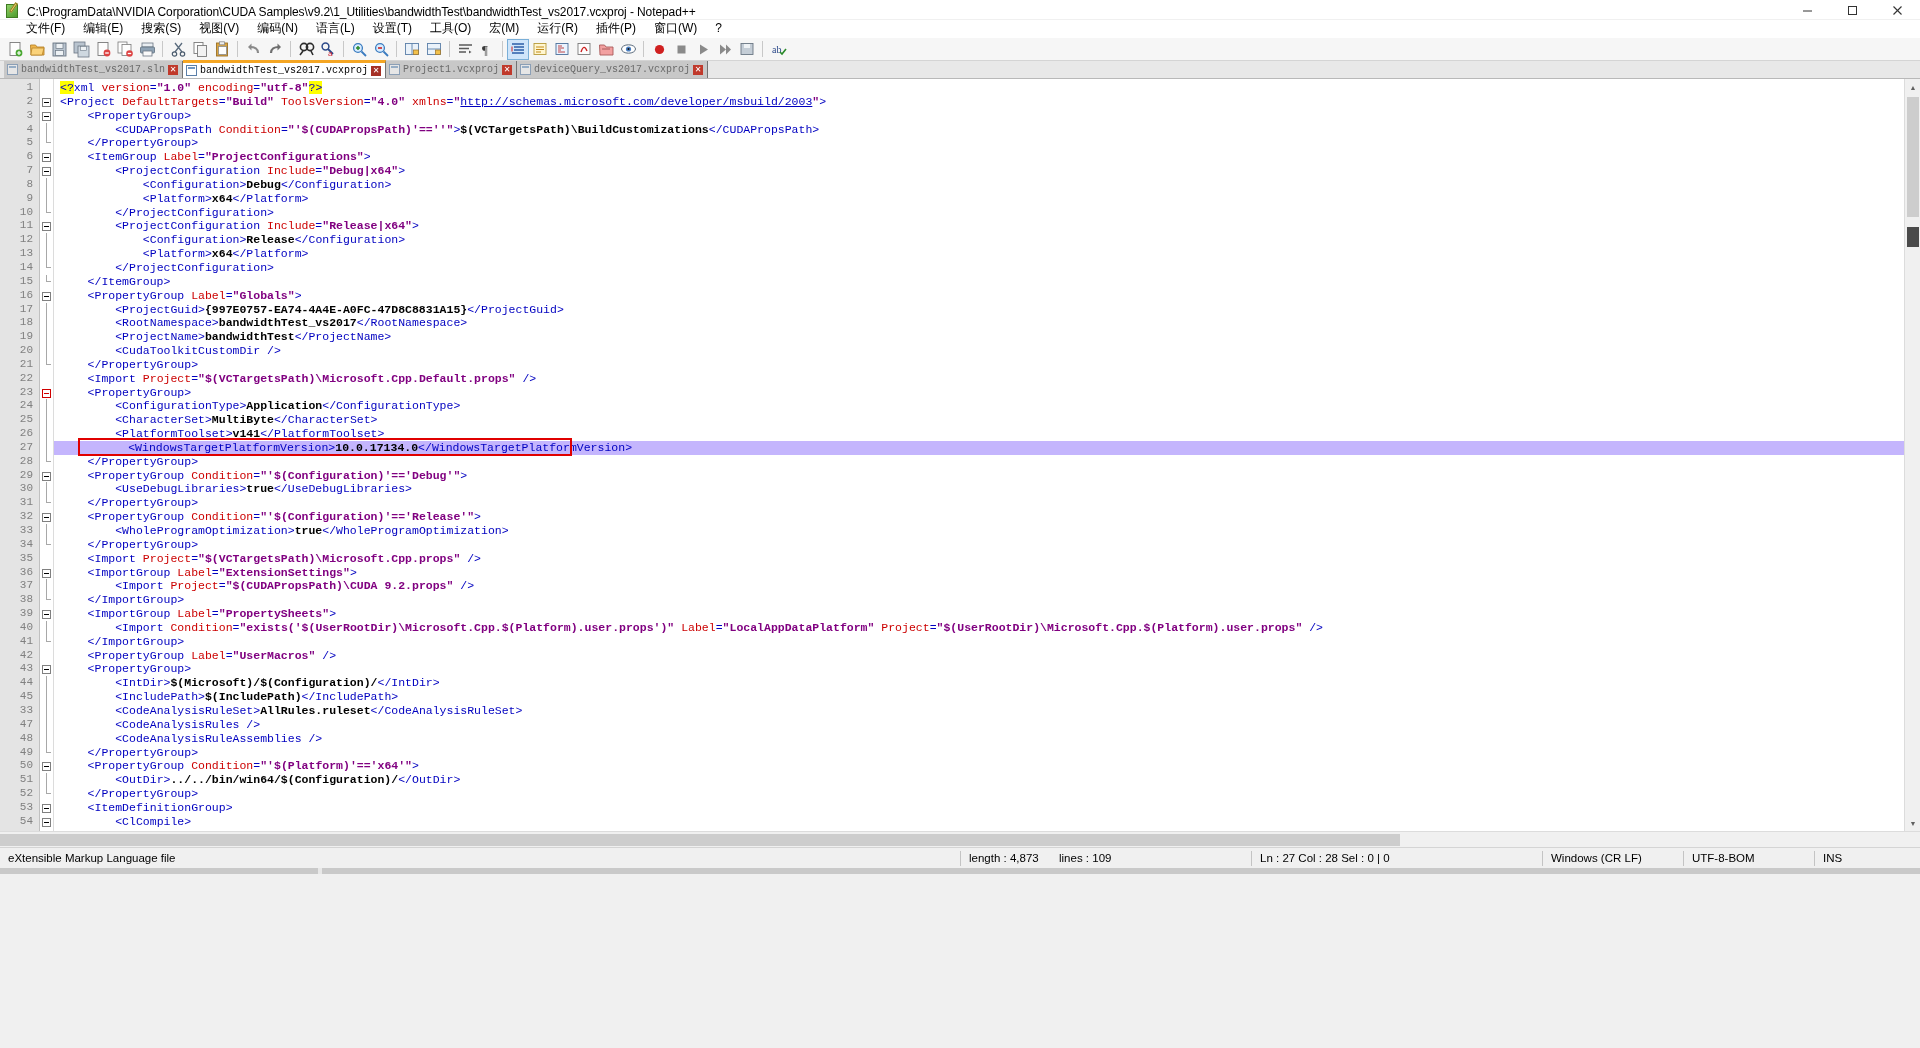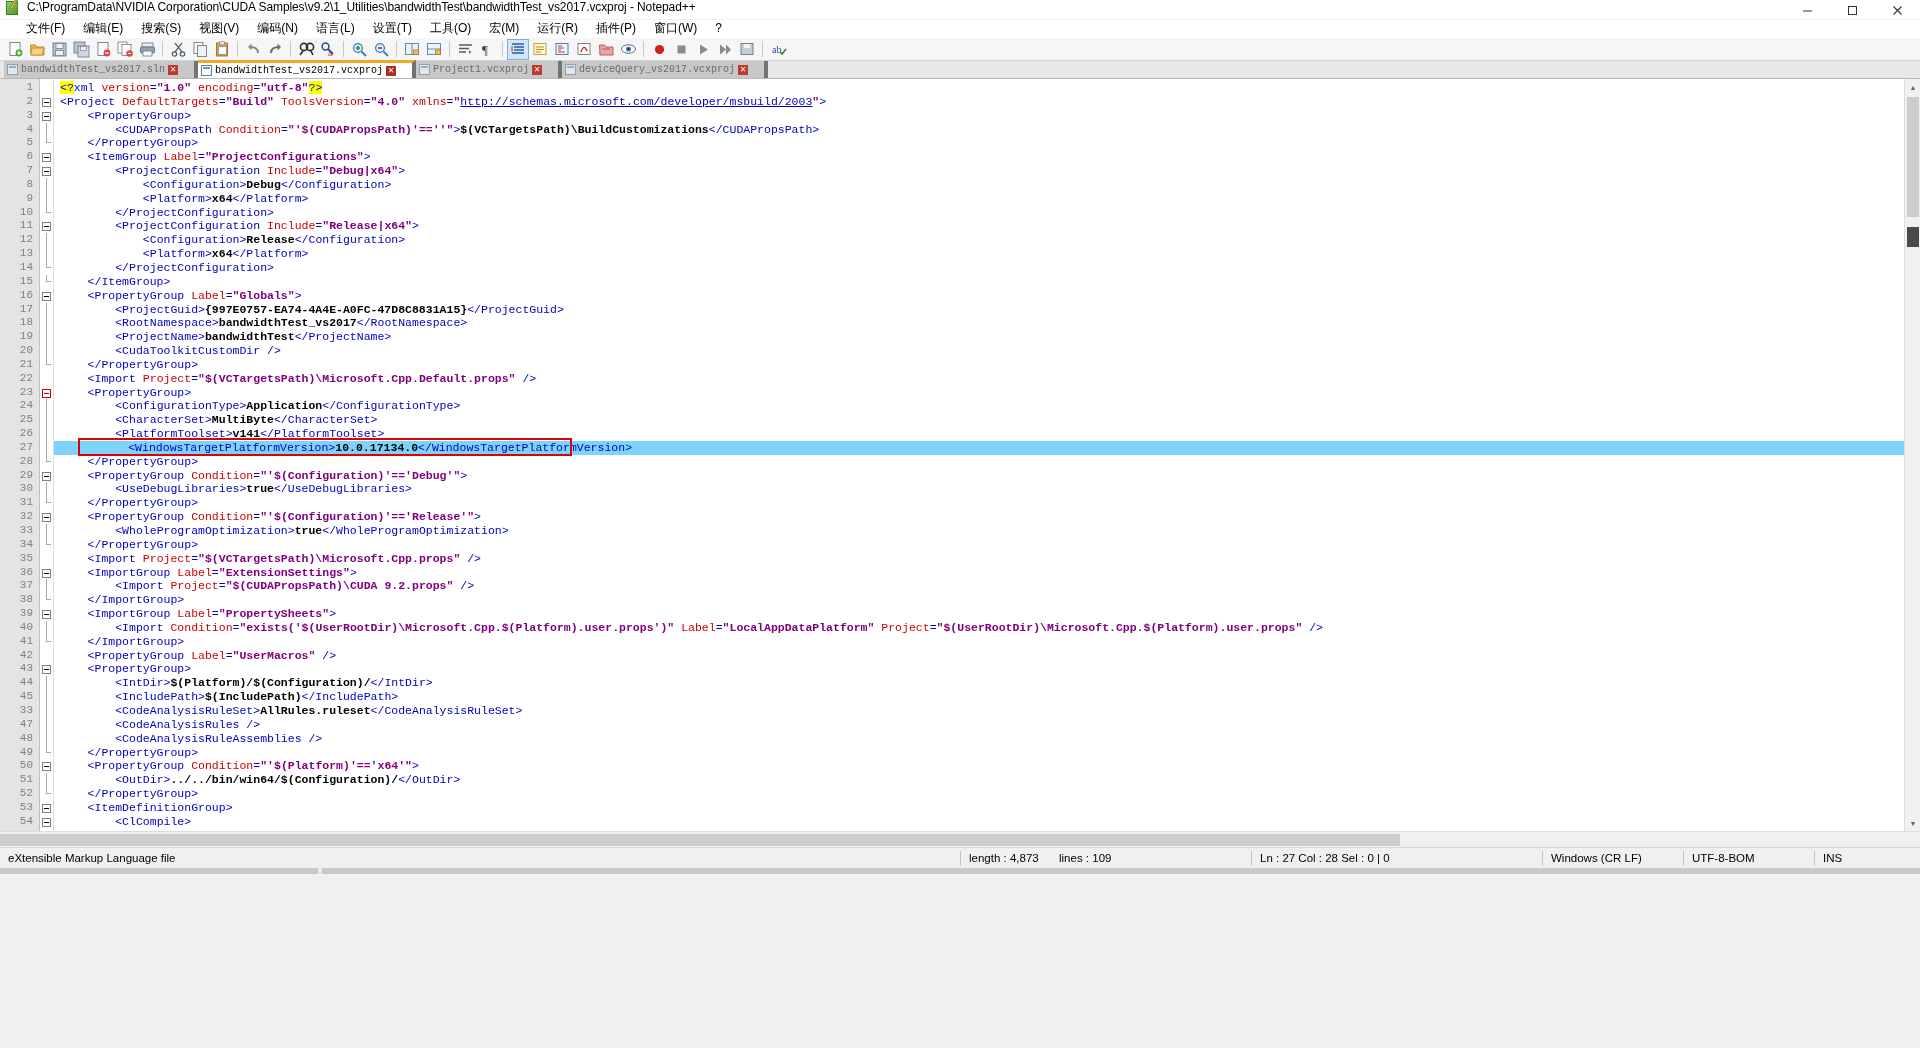--- a/index.html
+++ b/index.html
@@ -6,21 +6,21 @@
   html, body {
     width: 1920px; height: 1048px;
     font-family: "Liberation Sans", sans-serif;
     background: #f0f0f0;
     overflow: hidden;
   }
 
   
   .titlebar {
     height: 20px; background: #ffffff;
-    display: flex; align-items: flex-start;
+    display: flex; align-items: flex-end;
     border-bottom: 1px solid #f0f0f0;
     position: relative;
   }
   .title-icon {
     width: 16px; height: 16px; margin: 0 6px 0 5px;
     position: relative; flex: none;
   }
   .title-icon .pad {
     position: absolute; left: 1px; top: 1px;
     width: 12px; height: 14px;
@@ -82,22 +82,22 @@
   .tabbar {
     height: 18px; background: #e8e8e8;
     display: flex; align-items: flex-end;
     padding-left: 4px;
     border-bottom: 1px solid #b8b8b8;
   }
   .tab {
     height: 17px; display: flex; align-items: center;
     background: #c8c8c8; color: #6a6a6a;
     font-family: "Liberation Mono", monospace;
-    font-size: 10px; padding: 0 16px 0 3px;
-    border-right: 4px solid #737373;
+    font-size: 10px; padding: 0 4px 0 3px;
+    border-right: 1px solid #737373;
     position: relative; white-space: nowrap;
     gap: 3px;
   }
   .tab.active {
     background: #ffffff; color: #000;
     border-top: 3px solid #f5a623;
     height: 18px;
   }
   .tab-icon {
     width: 11px; height: 11px; flex: none;
@@ -171,21 +171,21 @@
   .code {
     flex: 1; padding-top: 2px; position: relative;
     overflow: hidden;
   }
   .cl {
     height: 13.85px; line-height: 13.85px;
     font-family: "Liberation Mono", monospace;
     font-size: 11.5px; white-space: pre;
     padding-left: 6px; color: #000;
   }
-  .cl.hl { background: #7dd3fc; padding-left: 19px; }
+  .cl.hl { background: #c4b5fd; padding-left: 19px; }
   
   .tg  { color: #0000c0; }          
   .at  { color: #cc0000; }          
   .st  { color: #800080; font-weight: bold; }  
   .tx  { color: #000000; font-weight: bold; }
   .pi  { background: #ffff00; color: #0000c0; }
   .lnk { color: #0000c0; text-decoration: underline; }
 
   .redbox-annot {
     position: absolute;
@@ -773,21 +773,21 @@
       <div class="cl">&nbsp;&nbsp;&nbsp;&nbsp;<span class="tg">&lt;/PropertyGroup&gt;</span></div>
       <div class="cl">&nbsp;&nbsp;&nbsp;&nbsp;<span class="tg">&lt;Import </span><span class="at">Project</span><span class="tg">=</span><span class="st">"$(VCTargetsPath)\Microsoft.Cpp.props"</span><span class="tg"> /&gt;</span></div>
       <div class="cl">&nbsp;&nbsp;&nbsp;&nbsp;<span class="tg">&lt;ImportGroup </span><span class="at">Label</span><span class="tg">=</span><span class="st">"ExtensionSettings"</span><span class="tg">&gt;</span></div>
       <div class="cl">&nbsp;&nbsp;&nbsp;&nbsp;&nbsp;&nbsp;&nbsp;&nbsp;<span class="tg">&lt;Import </span><span class="at">Project</span><span class="tg">=</span><span class="st">"$(CUDAPropsPath)\CUDA 9.2.props"</span><span class="tg"> /&gt;</span></div>
       <div class="cl">&nbsp;&nbsp;&nbsp;&nbsp;<span class="tg">&lt;/ImportGroup&gt;</span></div>
       <div class="cl">&nbsp;&nbsp;&nbsp;&nbsp;<span class="tg">&lt;ImportGroup </span><span class="at">Label</span><span class="tg">=</span><span class="st">"PropertySheets"</span><span class="tg">&gt;</span></div>
       <div class="cl">&nbsp;&nbsp;&nbsp;&nbsp;&nbsp;&nbsp;&nbsp;&nbsp;<span class="tg">&lt;Import </span><span class="at">Condition</span><span class="tg">=</span><span class="st">"exists('$(UserRootDir)\Microsoft.Cpp.$(Platform).user.props')"</span> <span class="at">Label</span><span class="tg">=</span><span class="st">"LocalAppDataPlatform"</span> <span class="at">Project</span><span class="tg">=</span><span class="st">"$(UserRootDir)\Microsoft.Cpp.$(Platform).user.props"</span><span class="tg"> /&gt;</span></div>
       <div class="cl">&nbsp;&nbsp;&nbsp;&nbsp;<span class="tg">&lt;/ImportGroup&gt;</span></div>
       <div class="cl">&nbsp;&nbsp;&nbsp;&nbsp;<span class="tg">&lt;PropertyGroup </span><span class="at">Label</span><span class="tg">=</span><span class="st">"UserMacros"</span><span class="tg"> /&gt;</span></div>
       <div class="cl">&nbsp;&nbsp;&nbsp;&nbsp;<span class="tg">&lt;PropertyGroup&gt;</span></div>
-      <div class="cl">&nbsp;&nbsp;&nbsp;&nbsp;&nbsp;&nbsp;&nbsp;&nbsp;<span class="tg">&lt;IntDir&gt;</span><span class="tx">$(Platform)/$(Configuration)/</span><span class="tg">&lt;/IntDir&gt;</span></div>
+      <div class="cl">&nbsp;&nbsp;&nbsp;&nbsp;&nbsp;&nbsp;&nbsp;&nbsp;<span class="tg">&lt;IntDir&gt;</span><span class="tx">$(Microsoft)/$(Configuration)/</span><span class="tg">&lt;/IntDir&gt;</span></div>
       <div class="cl">&nbsp;&nbsp;&nbsp;&nbsp;&nbsp;&nbsp;&nbsp;&nbsp;<span class="tg">&lt;IncludePath&gt;</span><span class="tx">$(IncludePath)</span><span class="tg">&lt;/IncludePath&gt;</span></div>
       <div class="cl">&nbsp;&nbsp;&nbsp;&nbsp;&nbsp;&nbsp;&nbsp;&nbsp;<span class="tg">&lt;CodeAnalysisRuleSet&gt;</span><span class="tx">AllRules.ruleset</span><span class="tg">&lt;/CodeAnalysisRuleSet&gt;</span></div>
       <div class="cl">&nbsp;&nbsp;&nbsp;&nbsp;&nbsp;&nbsp;&nbsp;&nbsp;<span class="tg">&lt;CodeAnalysisRules /&gt;</span></div>
       <div class="cl">&nbsp;&nbsp;&nbsp;&nbsp;&nbsp;&nbsp;&nbsp;&nbsp;<span class="tg">&lt;CodeAnalysisRuleAssemblies /&gt;</span></div>
       <div class="cl">&nbsp;&nbsp;&nbsp;&nbsp;<span class="tg">&lt;/PropertyGroup&gt;</span></div>
       <div class="cl">&nbsp;&nbsp;&nbsp;&nbsp;<span class="tg">&lt;PropertyGroup </span><span class="at">Condition</span><span class="tg">=</span><span class="st">"'$(Platform)'=='x64'"</span><span class="tg">&gt;</span></div>
       <div class="cl">&nbsp;&nbsp;&nbsp;&nbsp;&nbsp;&nbsp;&nbsp;&nbsp;<span class="tg">&lt;OutDir&gt;</span><span class="tx">../../bin/win64/$(Configuration)/</span><span class="tg">&lt;/OutDir&gt;</span></div>
       <div class="cl">&nbsp;&nbsp;&nbsp;&nbsp;<span class="tg">&lt;/PropertyGroup&gt;</span></div>
       <div class="cl">&nbsp;&nbsp;&nbsp;&nbsp;<span class="tg">&lt;ItemDefinitionGroup&gt;</span></div>
       <div class="cl">&nbsp;&nbsp;&nbsp;&nbsp;&nbsp;&nbsp;&nbsp;&nbsp;<span class="tg">&lt;ClCompile&gt;</span></div>

